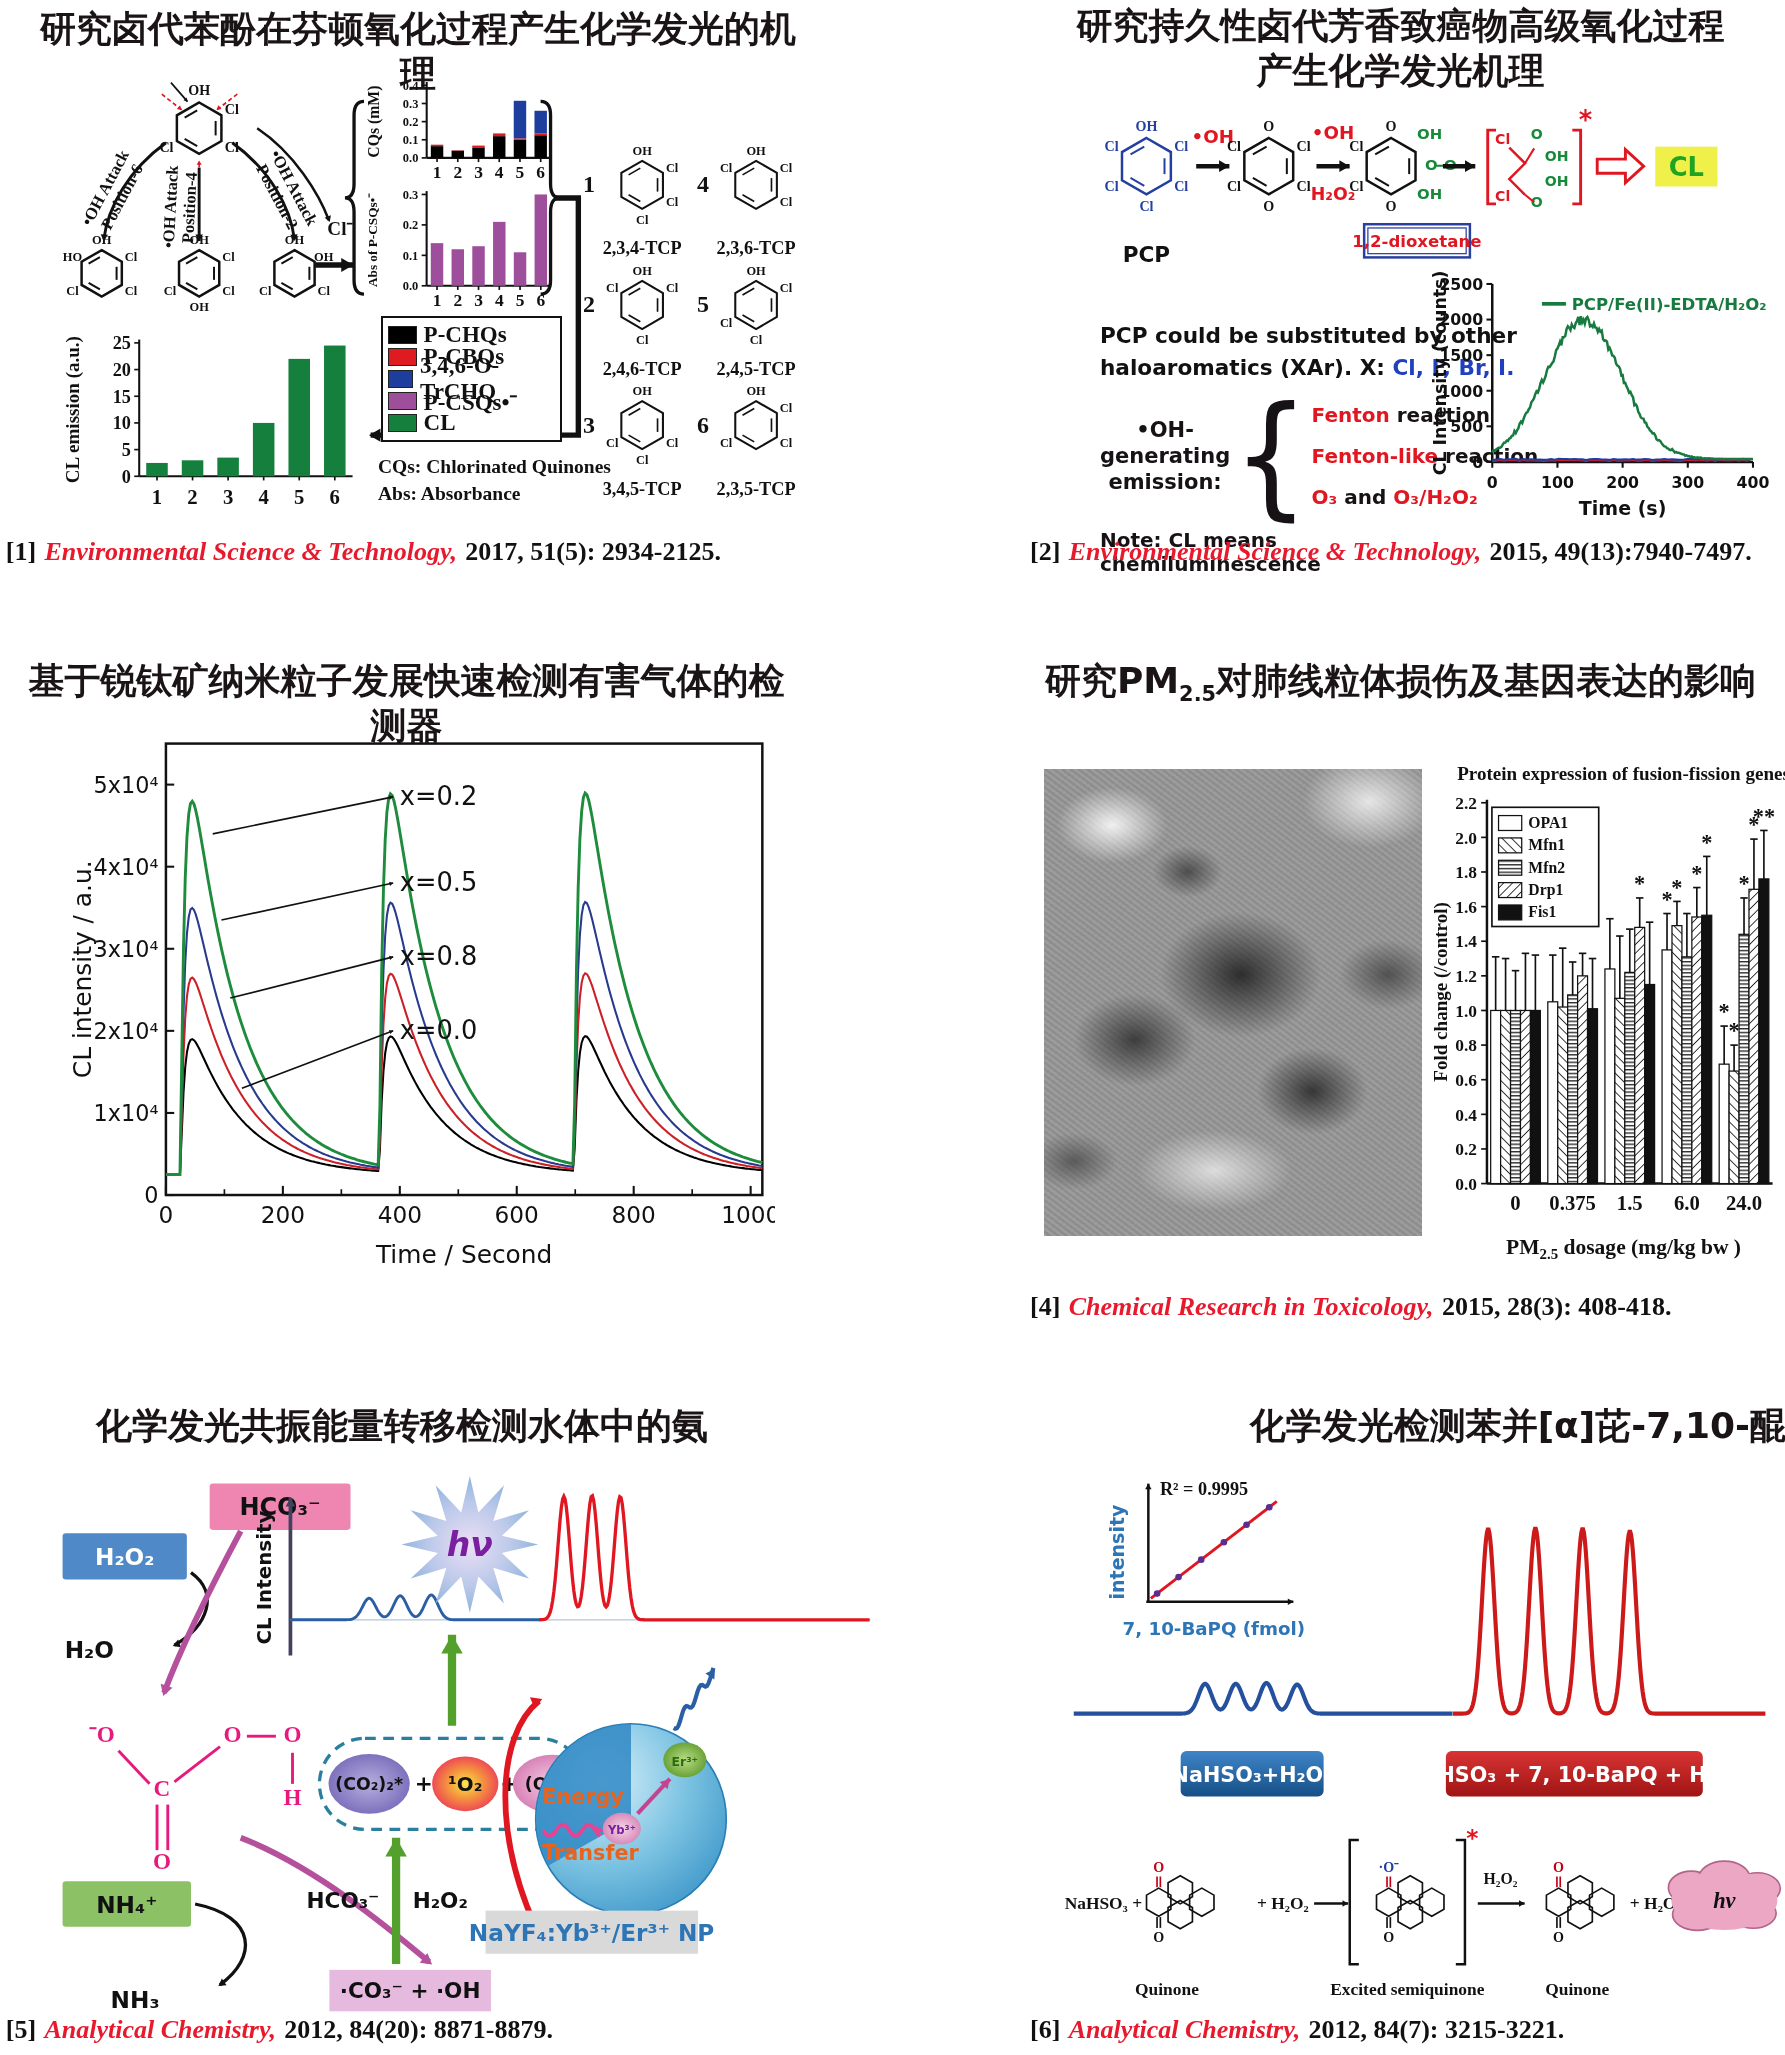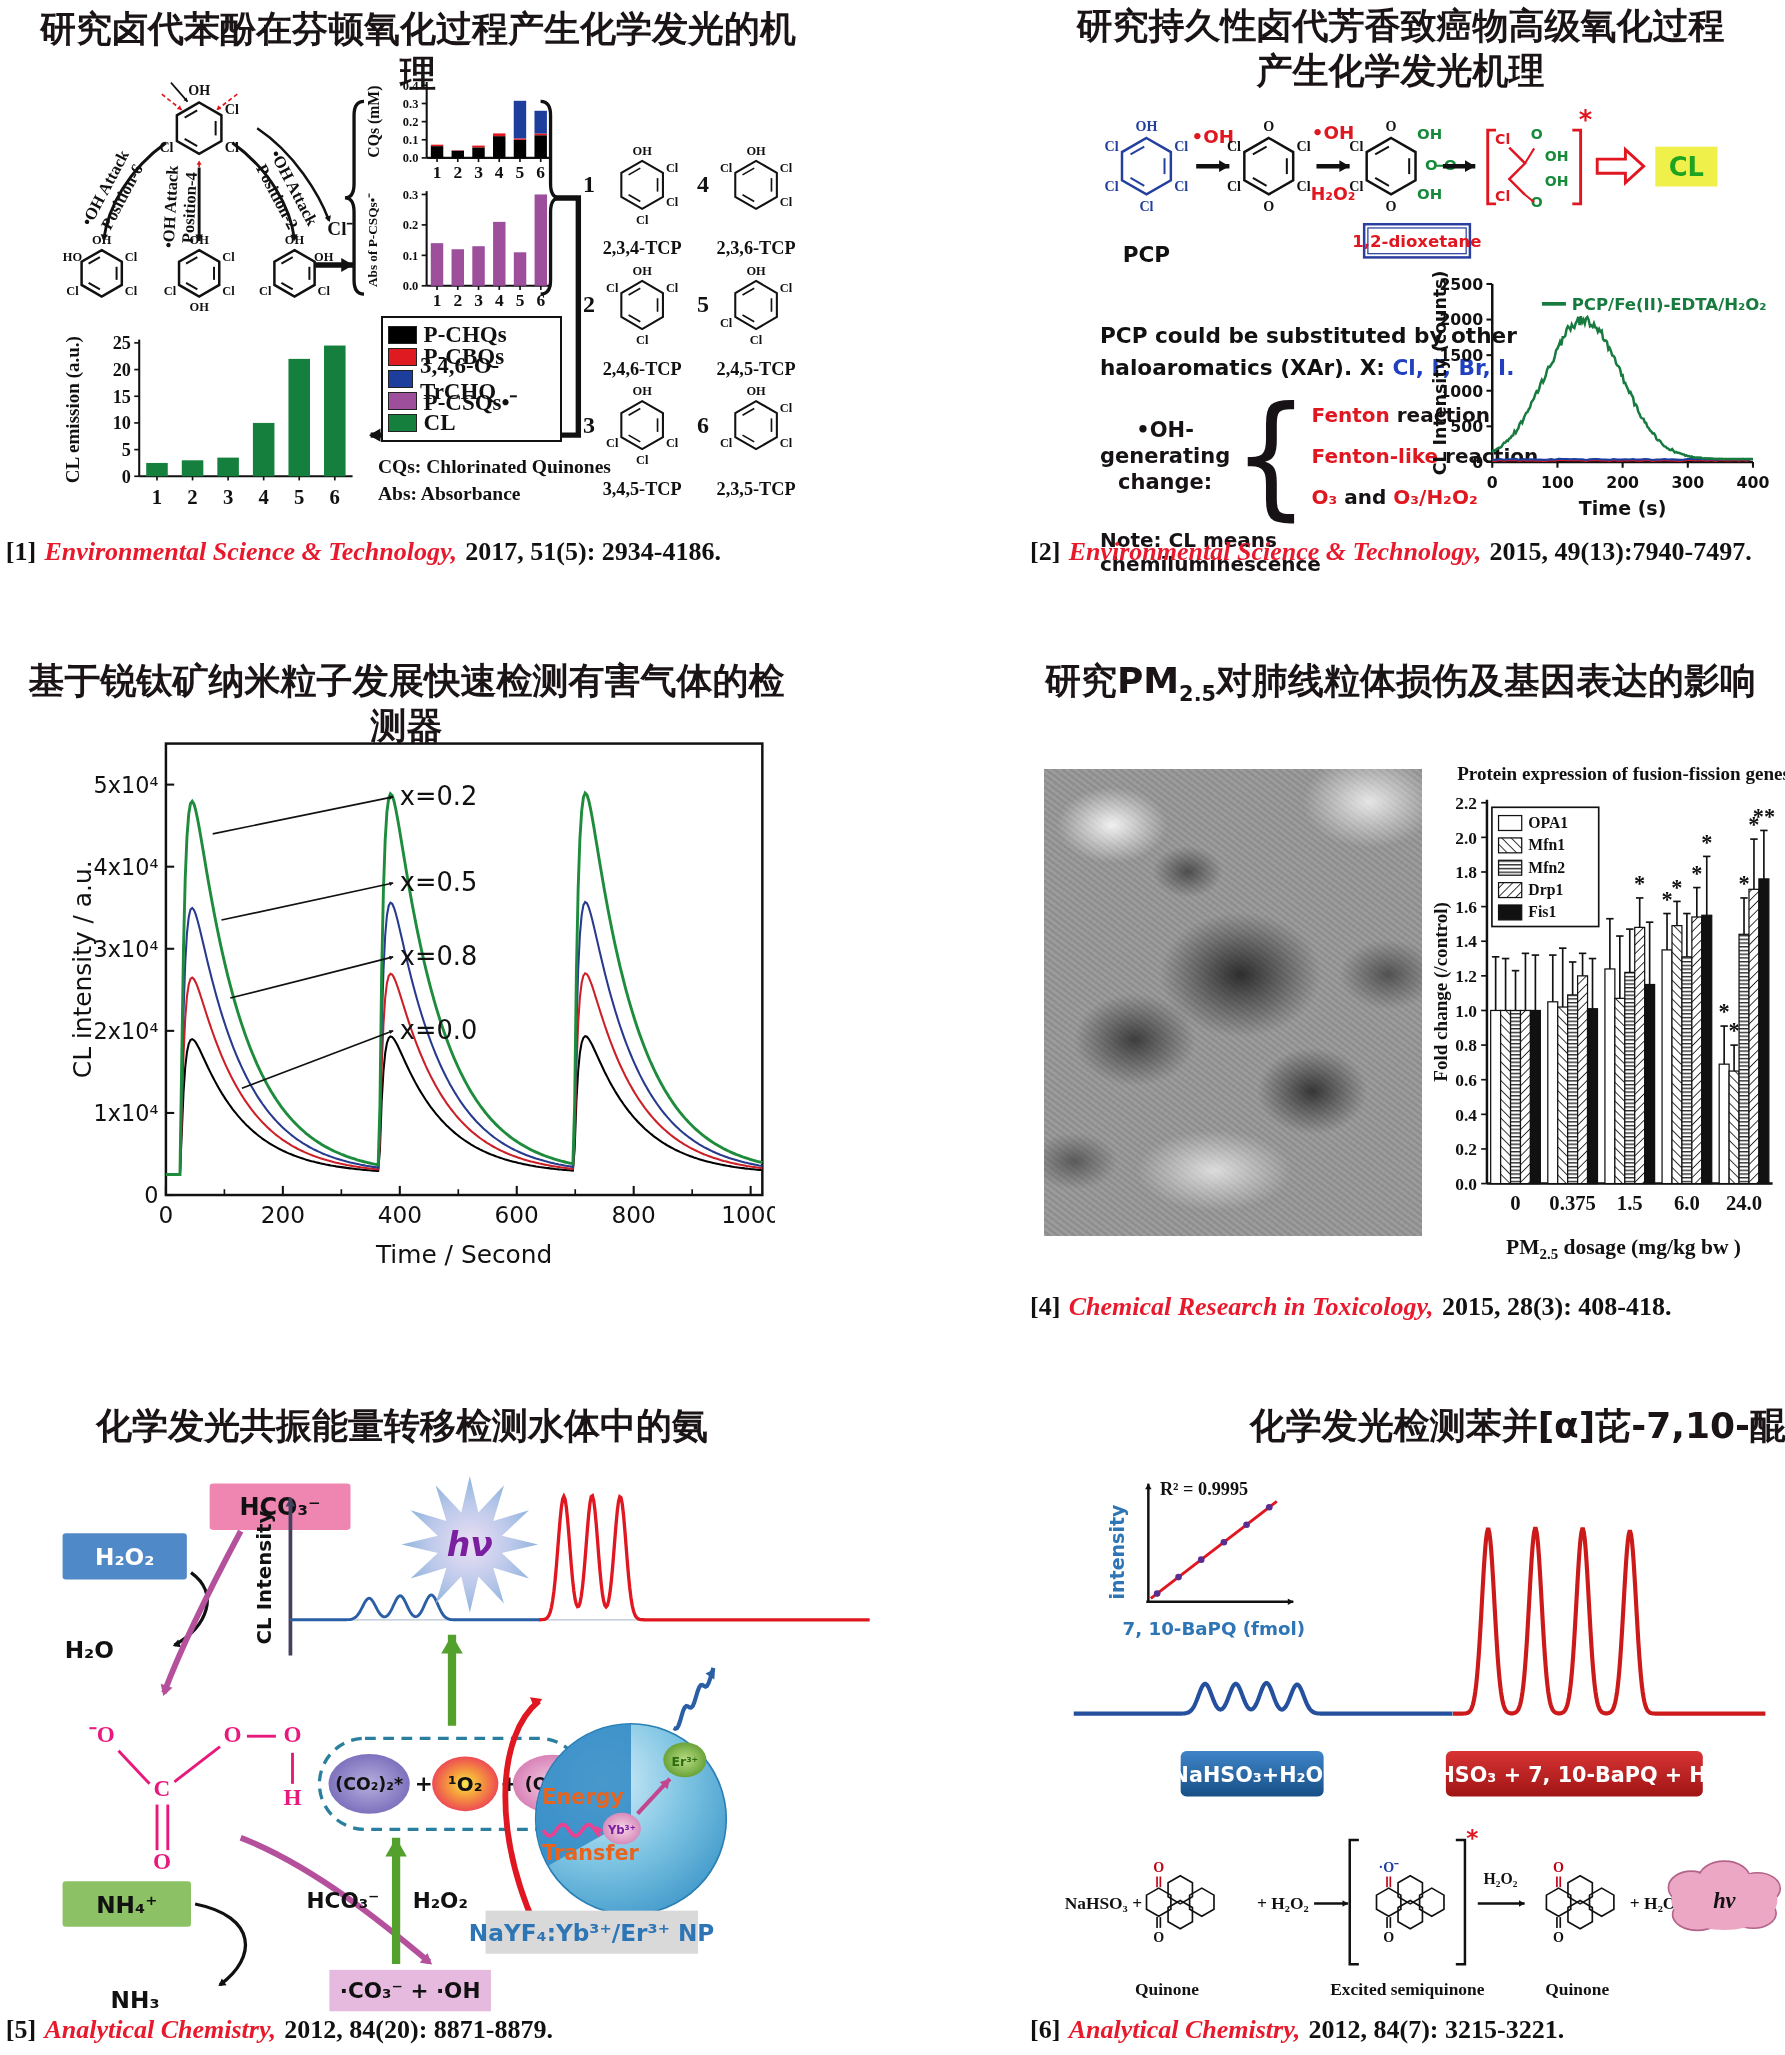--- a/index.html
+++ b/index.html
@@ -390,21 +390,21 @@
         <polygon points="1252,188 1320,188 1320,165 1364,205 1320,245 1320,222 1252,222" fill="#fff" stroke="#e01620" stroke-width="7"></polygon>
         <rect x="1392" y="158" width="150" height="96" fill="#eff04a"></rect>
         <text x="1467" y="228" font-size="62" text-anchor="middle" fill="#1fa321" font-family="&quot;DejaVu Sans&quot;,sans-serif" font-weight="bold">CL</text>
       </svg></div>
   <div id="p2_text">
     <div class="p2l">PCP could be substituted by other</div>
     <div class="p2l"><span>haloaromatics (XAr). X: </span><span class="bluet">Cl, F, Br, I.</span></div>
     <div class="p2sys">
       <div class="p2sysL">
         <div>•OH-generating</div>
-        <div>change:</div>
+        <div>emission:</div>
       </div>
       <div class="p2brace">{</div>
       <div class="p2sysR">
         <div><span class="redt">Fenton</span><span> reaction</span></div>
         <div><span class="redt">Fenton-like</span><span> reaction</span></div>
         <div><span class="redt">O₃</span><span> and </span><span class="redt">O₃/H₂O₂</span></div>
       </div>
     </div>
     <div class="p2note">Note: CL means chemiluminescence</div>
   </div>
@@ -825,19 +825,19 @@
         <ellipse cx="1680" cy="1022" rx="55" ry="38" fill="#eba7c3" stroke="#b4638a" stroke-width="4"></ellipse>
         <ellipse cx="1535" cy="1085" rx="60" ry="38" fill="#eba7c3" stroke="#b4638a" stroke-width="4"></ellipse>
         <ellipse cx="1670" cy="1082" rx="55" ry="36" fill="#eba7c3" stroke="#b4638a" stroke-width="4"></ellipse>
         <ellipse cx="1600" cy="1050" rx="128" ry="72" fill="#eba7c3"></ellipse>
         <text x="1600" y="1068" font-size="54" text-anchor="middle" fill="#111" font-family="&quot;Liberation Serif&quot;,serif" font-weight="bold" font-style="italic">hν</text>
         <text x="255" y="1278" font-size="42" text-anchor="middle" fill="#111" font-family="&quot;Liberation Serif&quot;,serif" font-weight="bold">Quinone</text>
         <text x="835" y="1278" font-size="42" text-anchor="middle" fill="#111" font-family="&quot;Liberation Serif&quot;,serif" font-weight="bold">Excited semiquinone</text>
         <text x="1245" y="1278" font-size="42" text-anchor="middle" fill="#111" font-family="&quot;Liberation Serif&quot;,serif" font-weight="bold">Quinone</text>
       </svg></div>
 
-  <div class="cite" style="left:5.8px;top:537px;"><span class="cref">[1]</span><span class="cjr">Environmental Science &amp; Technology,</span><span class="cdt">2017, 51(5): 2934-4186.</span></div>
+  <div class="cite" style="left:5.8px;top:537px;"><span class="cref">[1]</span><span class="cjr">Environmental Science &amp; Technology,</span><span class="cdt">2017, 51(5): 2934-2125.</span></div>
   <div class="cite" style="left:1030px;top:537px;"><span class="cref">[2]</span><span class="cjr">Environmental Science &amp; Technology,</span><span class="cdt">2015, 49(13):7940-7497.</span></div>
   <div class="cite" style="left:1030px;top:1292px;"><span class="cref">[4]</span><span class="cjr">Chemical Research in Toxicology,</span><span class="cdt">2015, 28(3): 408-418.</span></div>
   <div class="cite" style="left:5.8px;top:2015px;"><span class="cref">[5]</span><span class="cjr">Analytical Chemistry,</span><span class="cdt">2012, 84(20): 8871-8879.</span></div>
   <div class="cite" style="left:1030px;top:2015px;"><span class="cref">[6]</span><span class="cjr">Analytical Chemistry,</span><span class="cdt">2012, 84(7): 3215-3221.</span></div>
 </div>
 
 
 </body></html>

